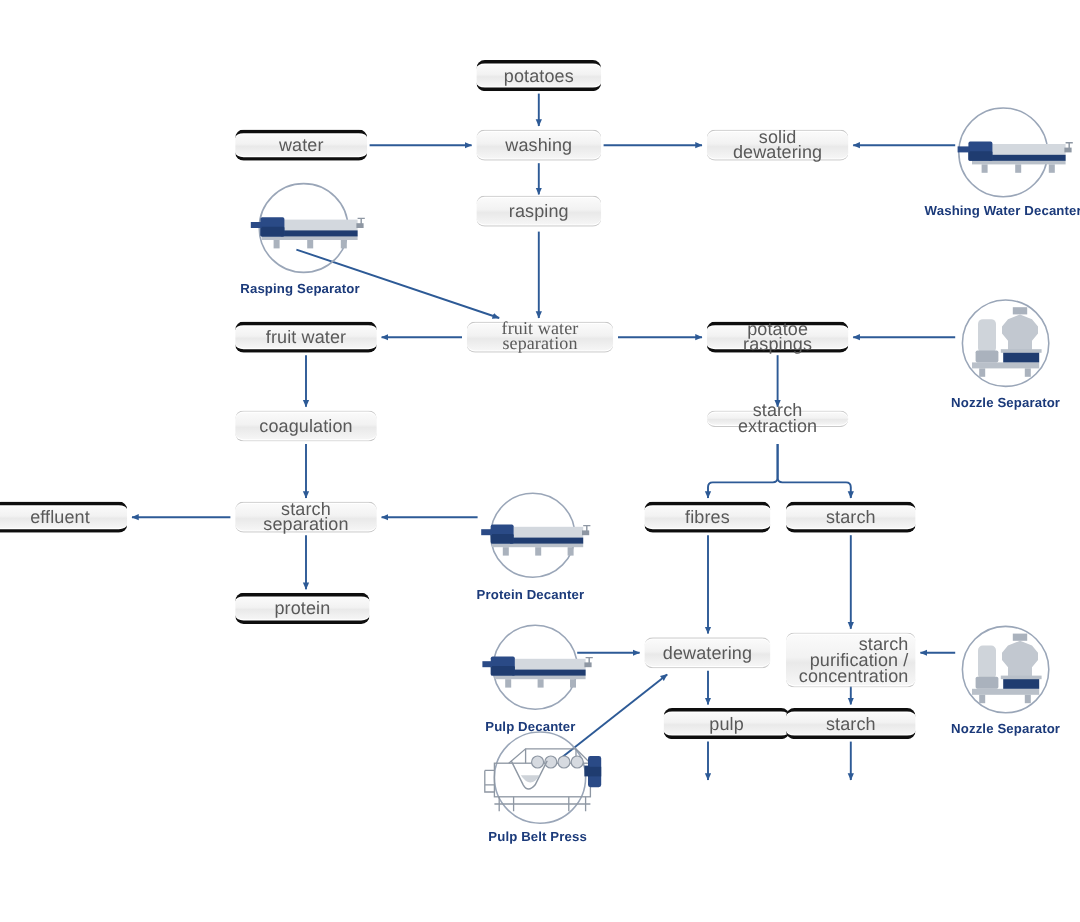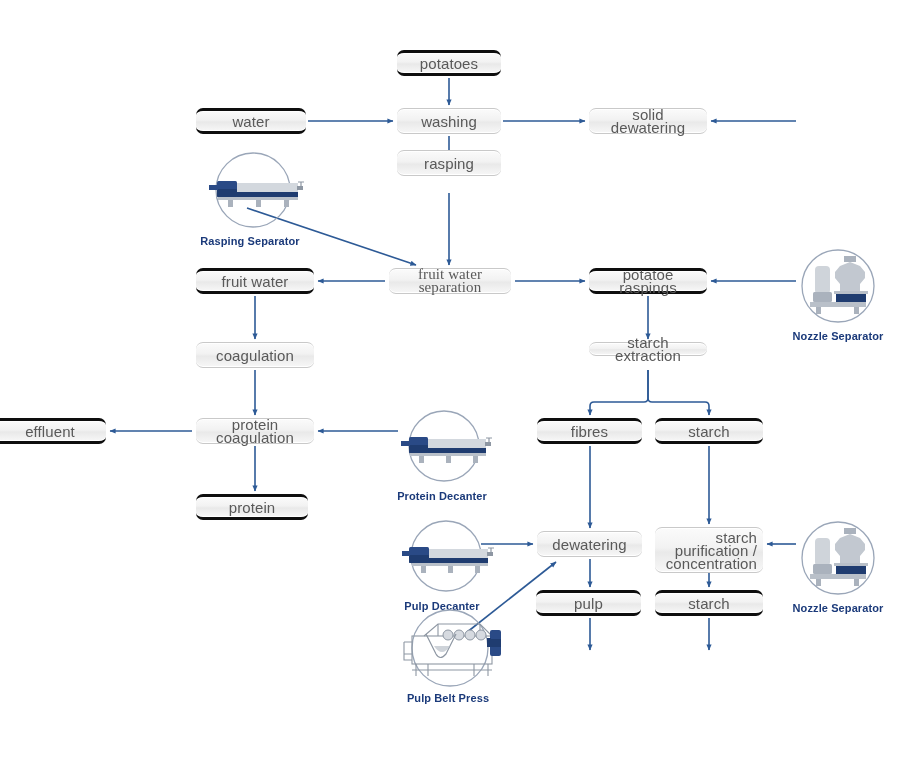--- a/index.html
+++ b/index.html
@@ -148,21 +148,21 @@
     </div>
   <div class="node material" style="left:196px;top:108px;width:110px;height:26px;">
       <span>water</span>
     </div>
   <div class="node process" style="left:397px;top:108px;width:104px;height:26px;">
       <span>washing</span>
     </div>
   <div class="node process" style="left:589px;top:108px;width:118px;height:26px;align-items:center;">
       <span>solid dewatering</span>
     </div>
-  <div class="node process" style="left:397px;top:150px;width:104px;height:26px;">
+  <div class="node process" style="left:397px;top:163px;width:104px;height:26px;">
       <span>rasping</span>
     </div>
   <div class="node material" style="left:196px;top:268px;width:118px;height:26px;">
       <span>fruit water</span>
     </div>
   <div class="node process" style="left:389px;top:268px;width:122px;height:26px;font-family:Liberation Serif, serif;">
       <span>fruit water separation</span>
     </div>
   <div class="node material" style="left:589px;top:268px;width:118px;height:26px;">
       <span>potatoe raspings</span>
@@ -170,44 +170,61 @@
   <div class="node process" style="left:196px;top:342px;width:118px;height:26px;">
       <span>coagulation</span>
     </div>
   <div class="node process" style="left:589px;top:342px;width:118px;height:14px;">
       <span>starch extraction</span>
     </div>
   <div class="node material" style="left:-6px;top:418px;width:112px;height:26px;">
       <span>effluent</span>
     </div>
   <div class="node process" style="left:196px;top:418px;width:118px;height:26px;">
-      <span>protein coagulation</span>
+      <span>starch separation</span>
     </div>
   <div class="node material" style="left:537px;top:418px;width:105px;height:26px;">
       <span>fibres</span>
     </div>
   <div class="node material" style="left:655px;top:418px;width:108px;height:26px;">
       <span>starch</span>
     </div>
   <div class="node material" style="left:196px;top:494px;width:112px;height:26px;">
       <span>protein</span>
     </div>
   <div class="node process" style="left:537px;top:531px;width:105px;height:26px;">
       <span>dewatering</span>
     </div>
   <div class="node process" style="left:655px;top:527px;width:108px;height:46px;text-align:right;">
       <span>starch purification / concentration</span>
     </div>
-  <div class="node material" style="left:536px;top:590px;width:105px;height:26px;">
+  <div class="node material" style="left:553px;top:590px;width:105px;height:26px;">
       <span>pulp</span>
     </div>
   <div class="node material" style="left:655px;top:590px;width:108px;height:26px;">
       <span>starch</span>
     </div>
 
+  <div class="machine" style="left:794px;top:85px;width:84px;">
+    <svg width="114" height="84" viewBox="0 0 114 84">
+      <circle cx="42" cy="42" r="37" fill="none" stroke="#9aa6b8" stroke-width="1.3"></circle>
+      <rect x="16" y="48" width="78" height="4" fill="#b9c0c9"></rect>
+      <rect x="24" y="52" width="5" height="7" fill="#aab2bd"></rect>
+      <rect x="52" y="52" width="5" height="7" fill="#aab2bd"></rect>
+      <rect x="80" y="52" width="5" height="7" fill="#aab2bd"></rect>
+      <rect x="30" y="35" width="64" height="13" fill="#d3d8de"></rect>
+      <rect x="30" y="44" width="64" height="5" fill="#1f3c70"></rect>
+      <rect x="13" y="33" width="20" height="16" rx="1.5" fill="#2a4a86"></rect>
+      <rect x="13" y="41" width="20" height="8" rx="1" fill="#1f3c70"></rect>
+      <rect x="4" y="37" width="10" height="5" fill="#2a4a86"></rect>
+      <rect x="93" y="38" width="6" height="4" fill="#8e97a3"></rect>
+      <path d="M97,34 L97,40 M94,34 L100,34" stroke="#8e97a3" stroke-width="1.2" fill="none"></path>
+    </svg>
+    <div class="caption" style="top:85px;">Washing Water Decanter</div>
+  </div>
 
   <div class="machine" style="left:208px;top:150px;width:84px;">
     <svg width="104" height="84" viewBox="0 0 104 84">
       <circle cx="45" cy="40" r="37" fill="none" stroke="#9aa6b8" stroke-width="1.3"></circle>
       <rect x="10" y="46" width="80" height="4" fill="#b9c0c9"></rect>
       <rect x="20" y="50" width="5" height="7" fill="#aab2bd"></rect>
       <rect x="48" y="50" width="5" height="7" fill="#aab2bd"></rect>
       <rect x="76" y="50" width="5" height="7" fill="#aab2bd"></rect>
       <rect x="26" y="33" width="64" height="13" fill="#d3d8de"></rect>
       <rect x="26" y="42" width="64" height="5" fill="#1f3c70"></rect>

